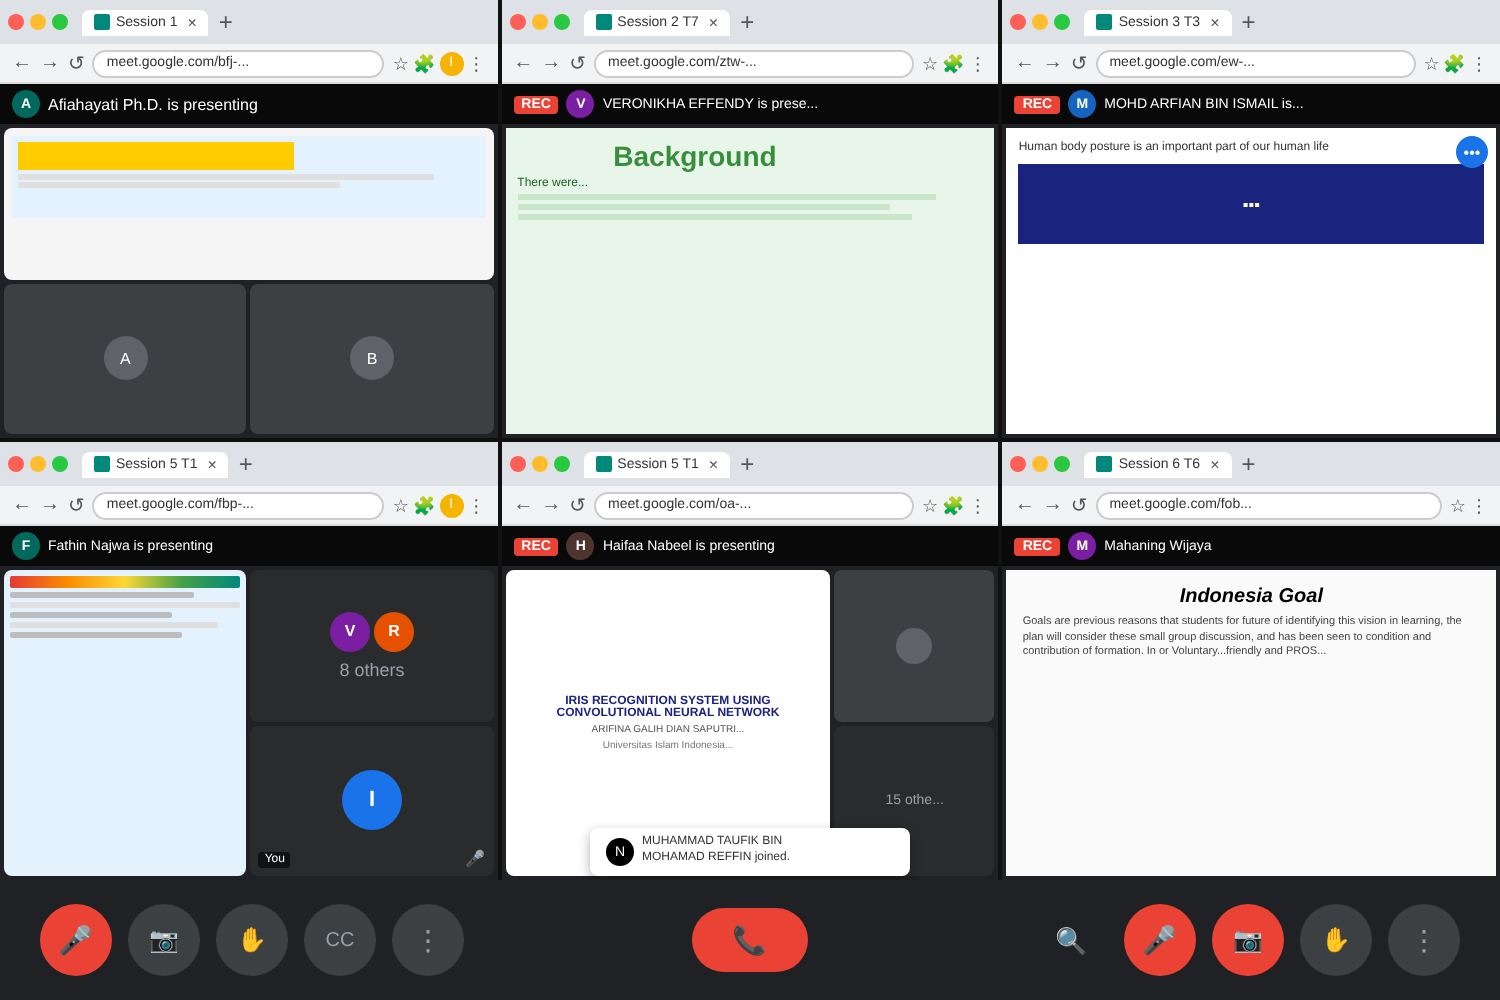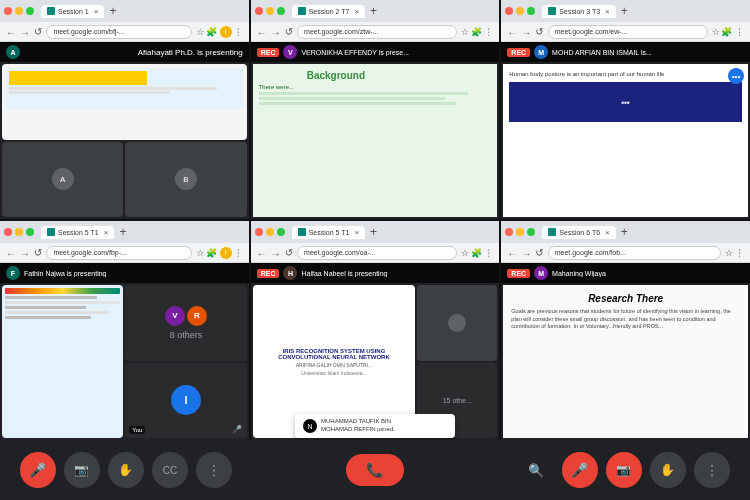--- a/index.html
+++ b/index.html
@@ -403,21 +403,21 @@
         <div class="address-icons">
           <span class="addr-icon">☆</span>
           <span class="addr-icon">🧩</span>
           <span class="addr-icon" style="background:#f4b400;border-radius:50%;width:12px;height:12px;display:inline-flex;align-items:center;justify-content:center;font-size:7px;color:#fff;">I</span>
           <span class="addr-icon">⋮</span>
         </div>
       </div>
       <div class="meet-content">
         <div class="presenter-bar">
           <div class="presenter-avatar av-teal">A</div>
-          <span style="flex:1;overflow:hidden;white-space:nowrap;text-align:right;">Afiahayati Ph.D. is presenting</span>
+          <span style="flex:1;overflow:hidden;white-space:nowrap;">Afiahayati Ph.D. is presenting</span>
         </div>
 
         <div style="position:absolute;top:20px;left:0;right:0;bottom:0;display:grid;grid-template-columns:1fr 1fr;grid-template-rows:1fr 1fr;gap:2px;padding:2px;">
 
           <div class="video-tile" style="grid-column:1/3;grid-row:1/2;background:#f5f5f5;">
             <div style="width:100%;height:100%;padding:4px;overflow:hidden;">
 
               <div style="background:#e3f2fd;height:60%;padding:3px;font-size:5px;color:#0d47a1;">
                 <div style="background:#ffcc02;height:40%;width:60%;margin-bottom:2px;"></div>
                 <div style="background:#e0e0e0;height:3px;width:90%;margin:1px 0;"></div>
@@ -465,21 +465,21 @@
       </div>
       <div class="meet-content">
         <div class="presenter-bar">
           <div class="rec-badge">REC</div>
           <div class="presenter-avatar av-purple">V</div>
           <span style="flex:1;overflow:hidden;white-space:nowrap;font-size:7px;">VERONIKHA EFFENDY is prese...</span>
         </div>
 
         <div style="position:absolute;top:20px;left:0;right:0;bottom:0;padding:2px;">
           <div style="width:100%;height:100%;background:#e8f5e9;padding:6px;overflow:hidden;">
-            <div style="font-size:10px;font-weight:bold;color:#388e3c;margin-bottom:3px;padding-left:48px;">Background</div>
+            <div style="font-size:14px;font-weight:bold;color:#388e3c;margin-bottom:3px;padding-left:48px;">Background</div>
             <div style="font-size:6px;color:#1b5e20;">There were...</div>
             <div style="background:#c8e6c9;height:3px;width:90%;margin:2px 0;"></div>
             <div style="background:#c8e6c9;height:3px;width:80%;margin:2px 0;"></div>
             <div style="background:#c8e6c9;height:3px;width:85%;margin:2px 0;"></div>
           </div>
         </div>
       </div>
     </div>
 
     <div class="browser-window">
@@ -686,21 +686,21 @@
       </div>
       <div class="meet-content">
         <div class="presenter-bar">
           <div class="rec-badge">REC</div>
           <div class="presenter-avatar av-purple">M</div>
           <span style="flex:1;overflow:hidden;white-space:nowrap;font-size:7px;">Mahaning Wijaya</span>
         </div>
 
         <div style="position:absolute;top:20px;left:0;right:0;bottom:0;padding:2px;">
           <div style="width:100%;height:100%;background:#fafafa;padding:8px;overflow:hidden;">
-            <div style="font-size:10px;font-weight:bold;text-align:center;margin-bottom:4px;font-style:italic;">Research There</div>
+            <div style="font-size:10px;font-weight:bold;text-align:center;margin-bottom:4px;font-style:italic;">Indonesia Goal</div>
             <div style="font-size:5.5px;color:#444;line-height:1.4;">Goals are previous reasons that students for future of identifying this vision in learning, the plan will consider these small group discussion, and has been seen to condition and contribution of formation. In or Voluntary...friendly and PROS...</div>
           </div>
         </div>
       </div>
     </div>
 
   </div>
 
   <div class="bottom-bar">
 

